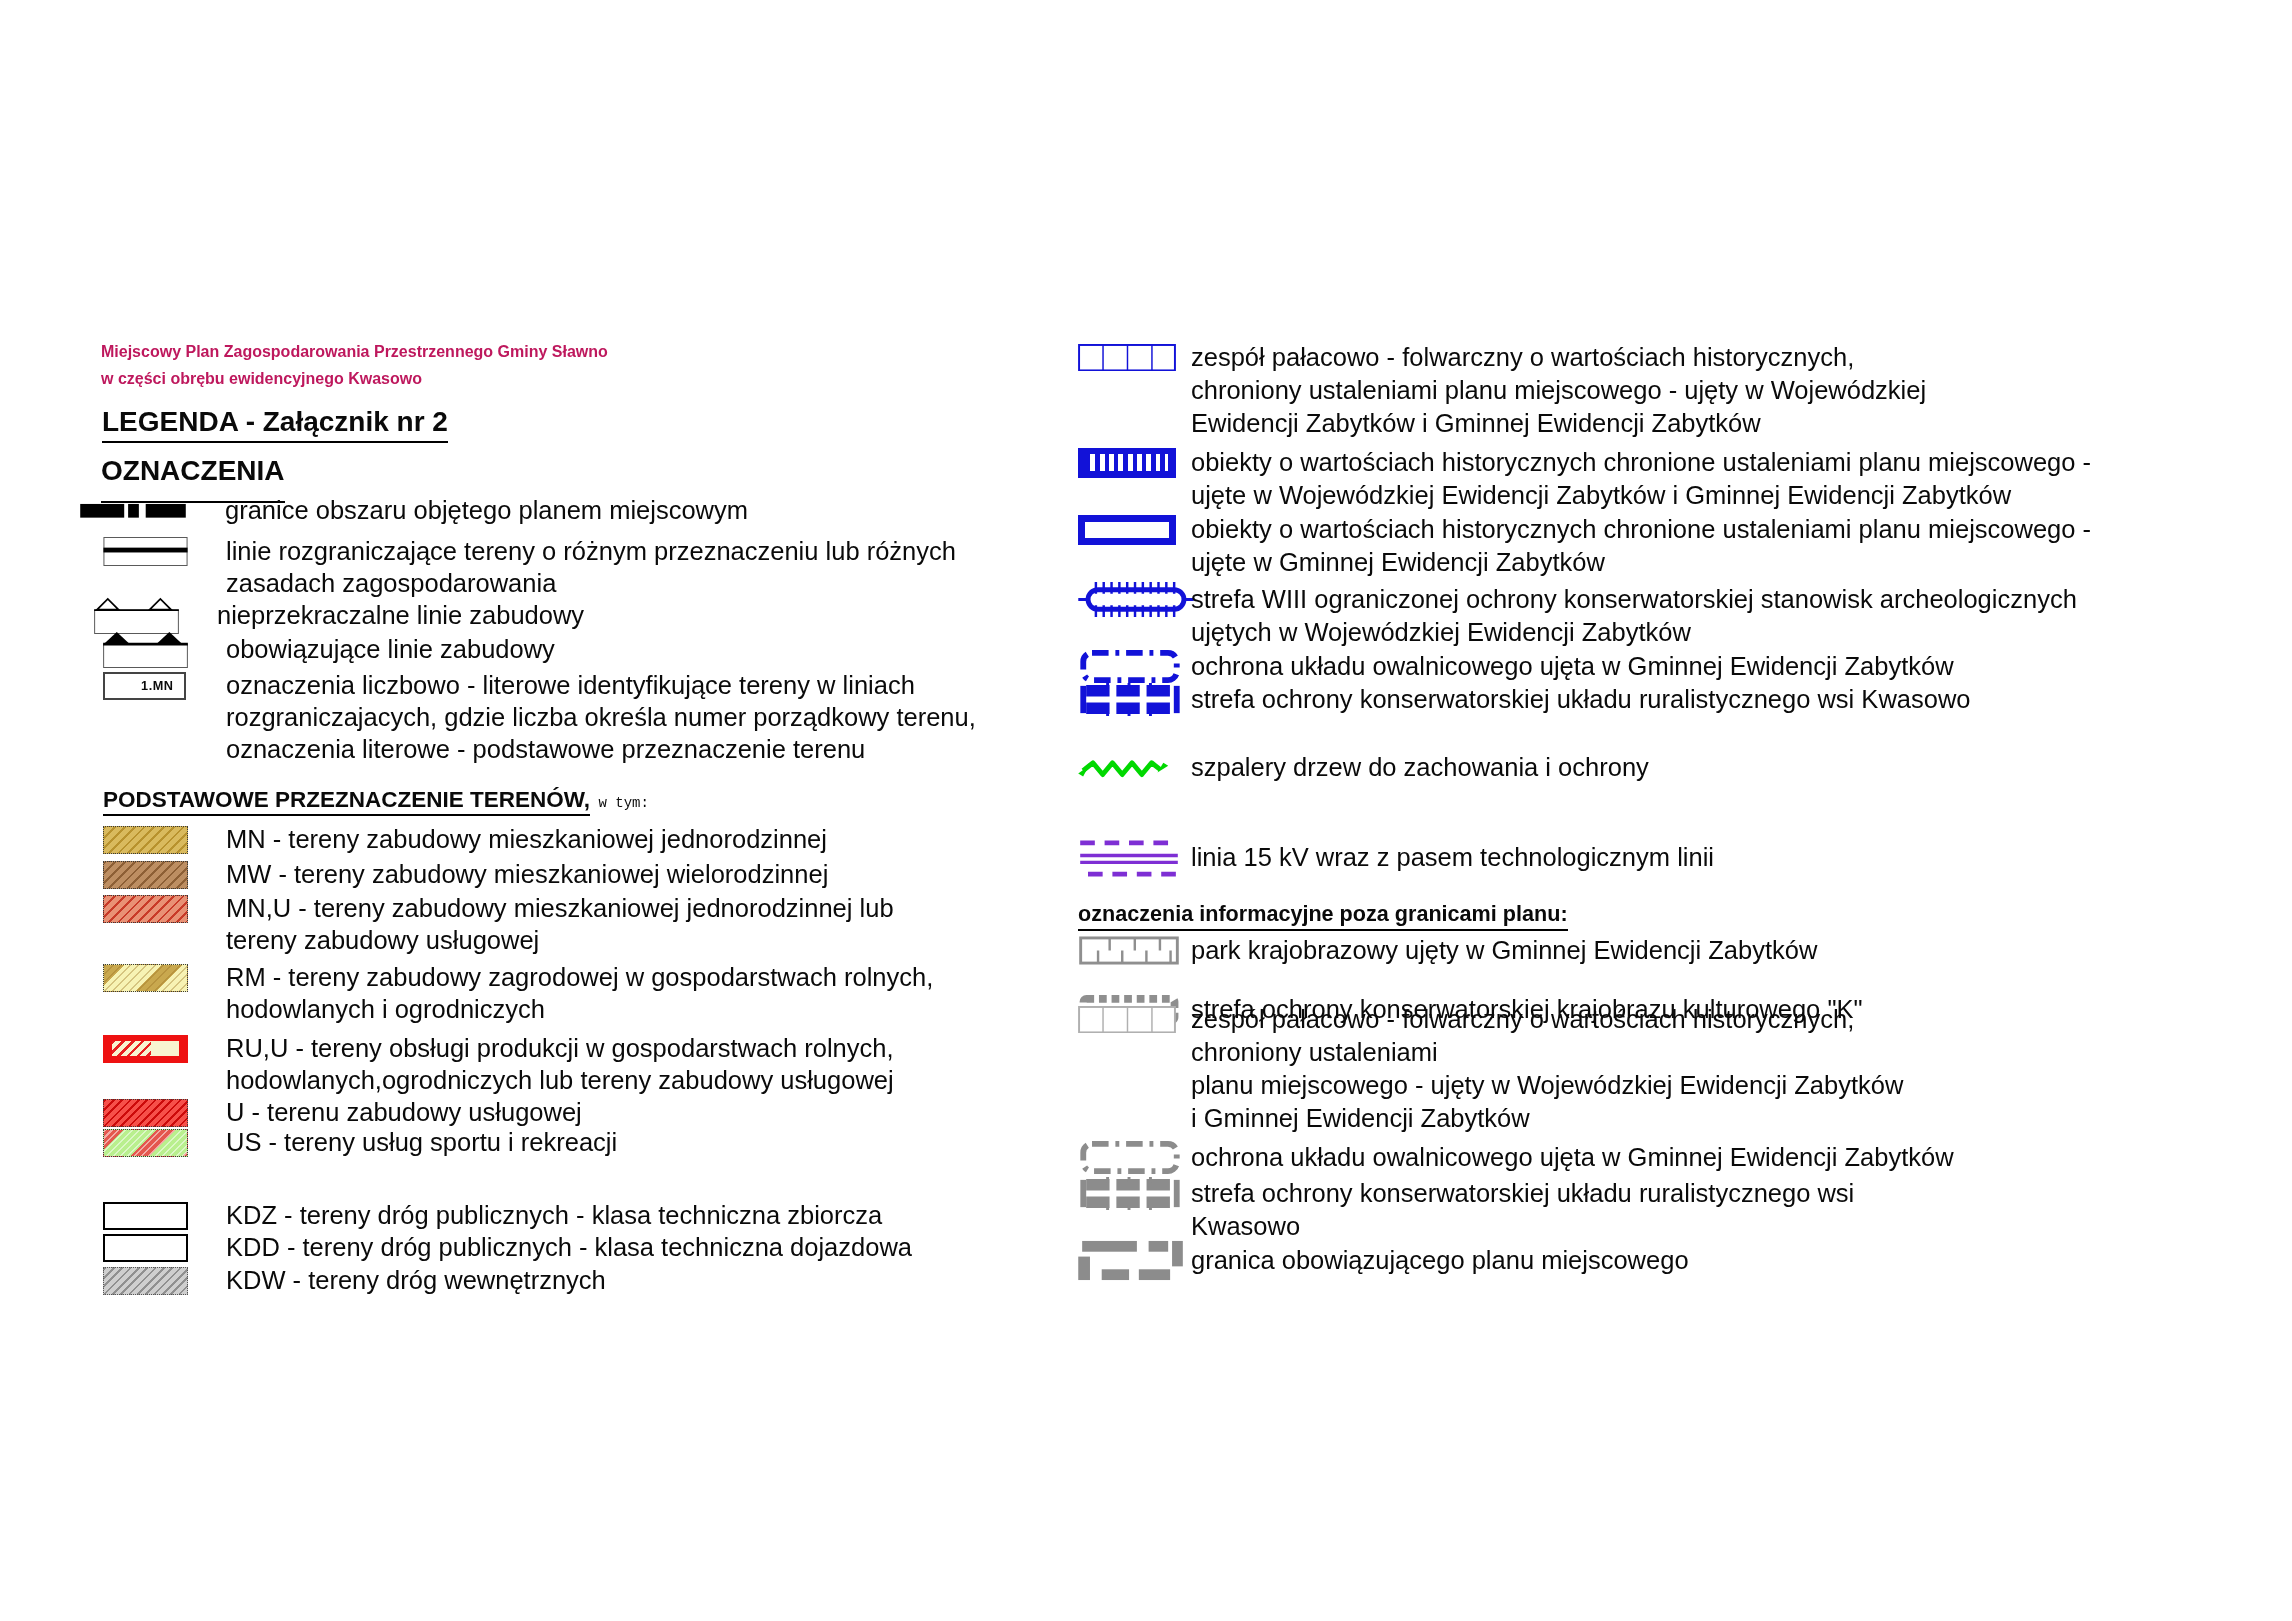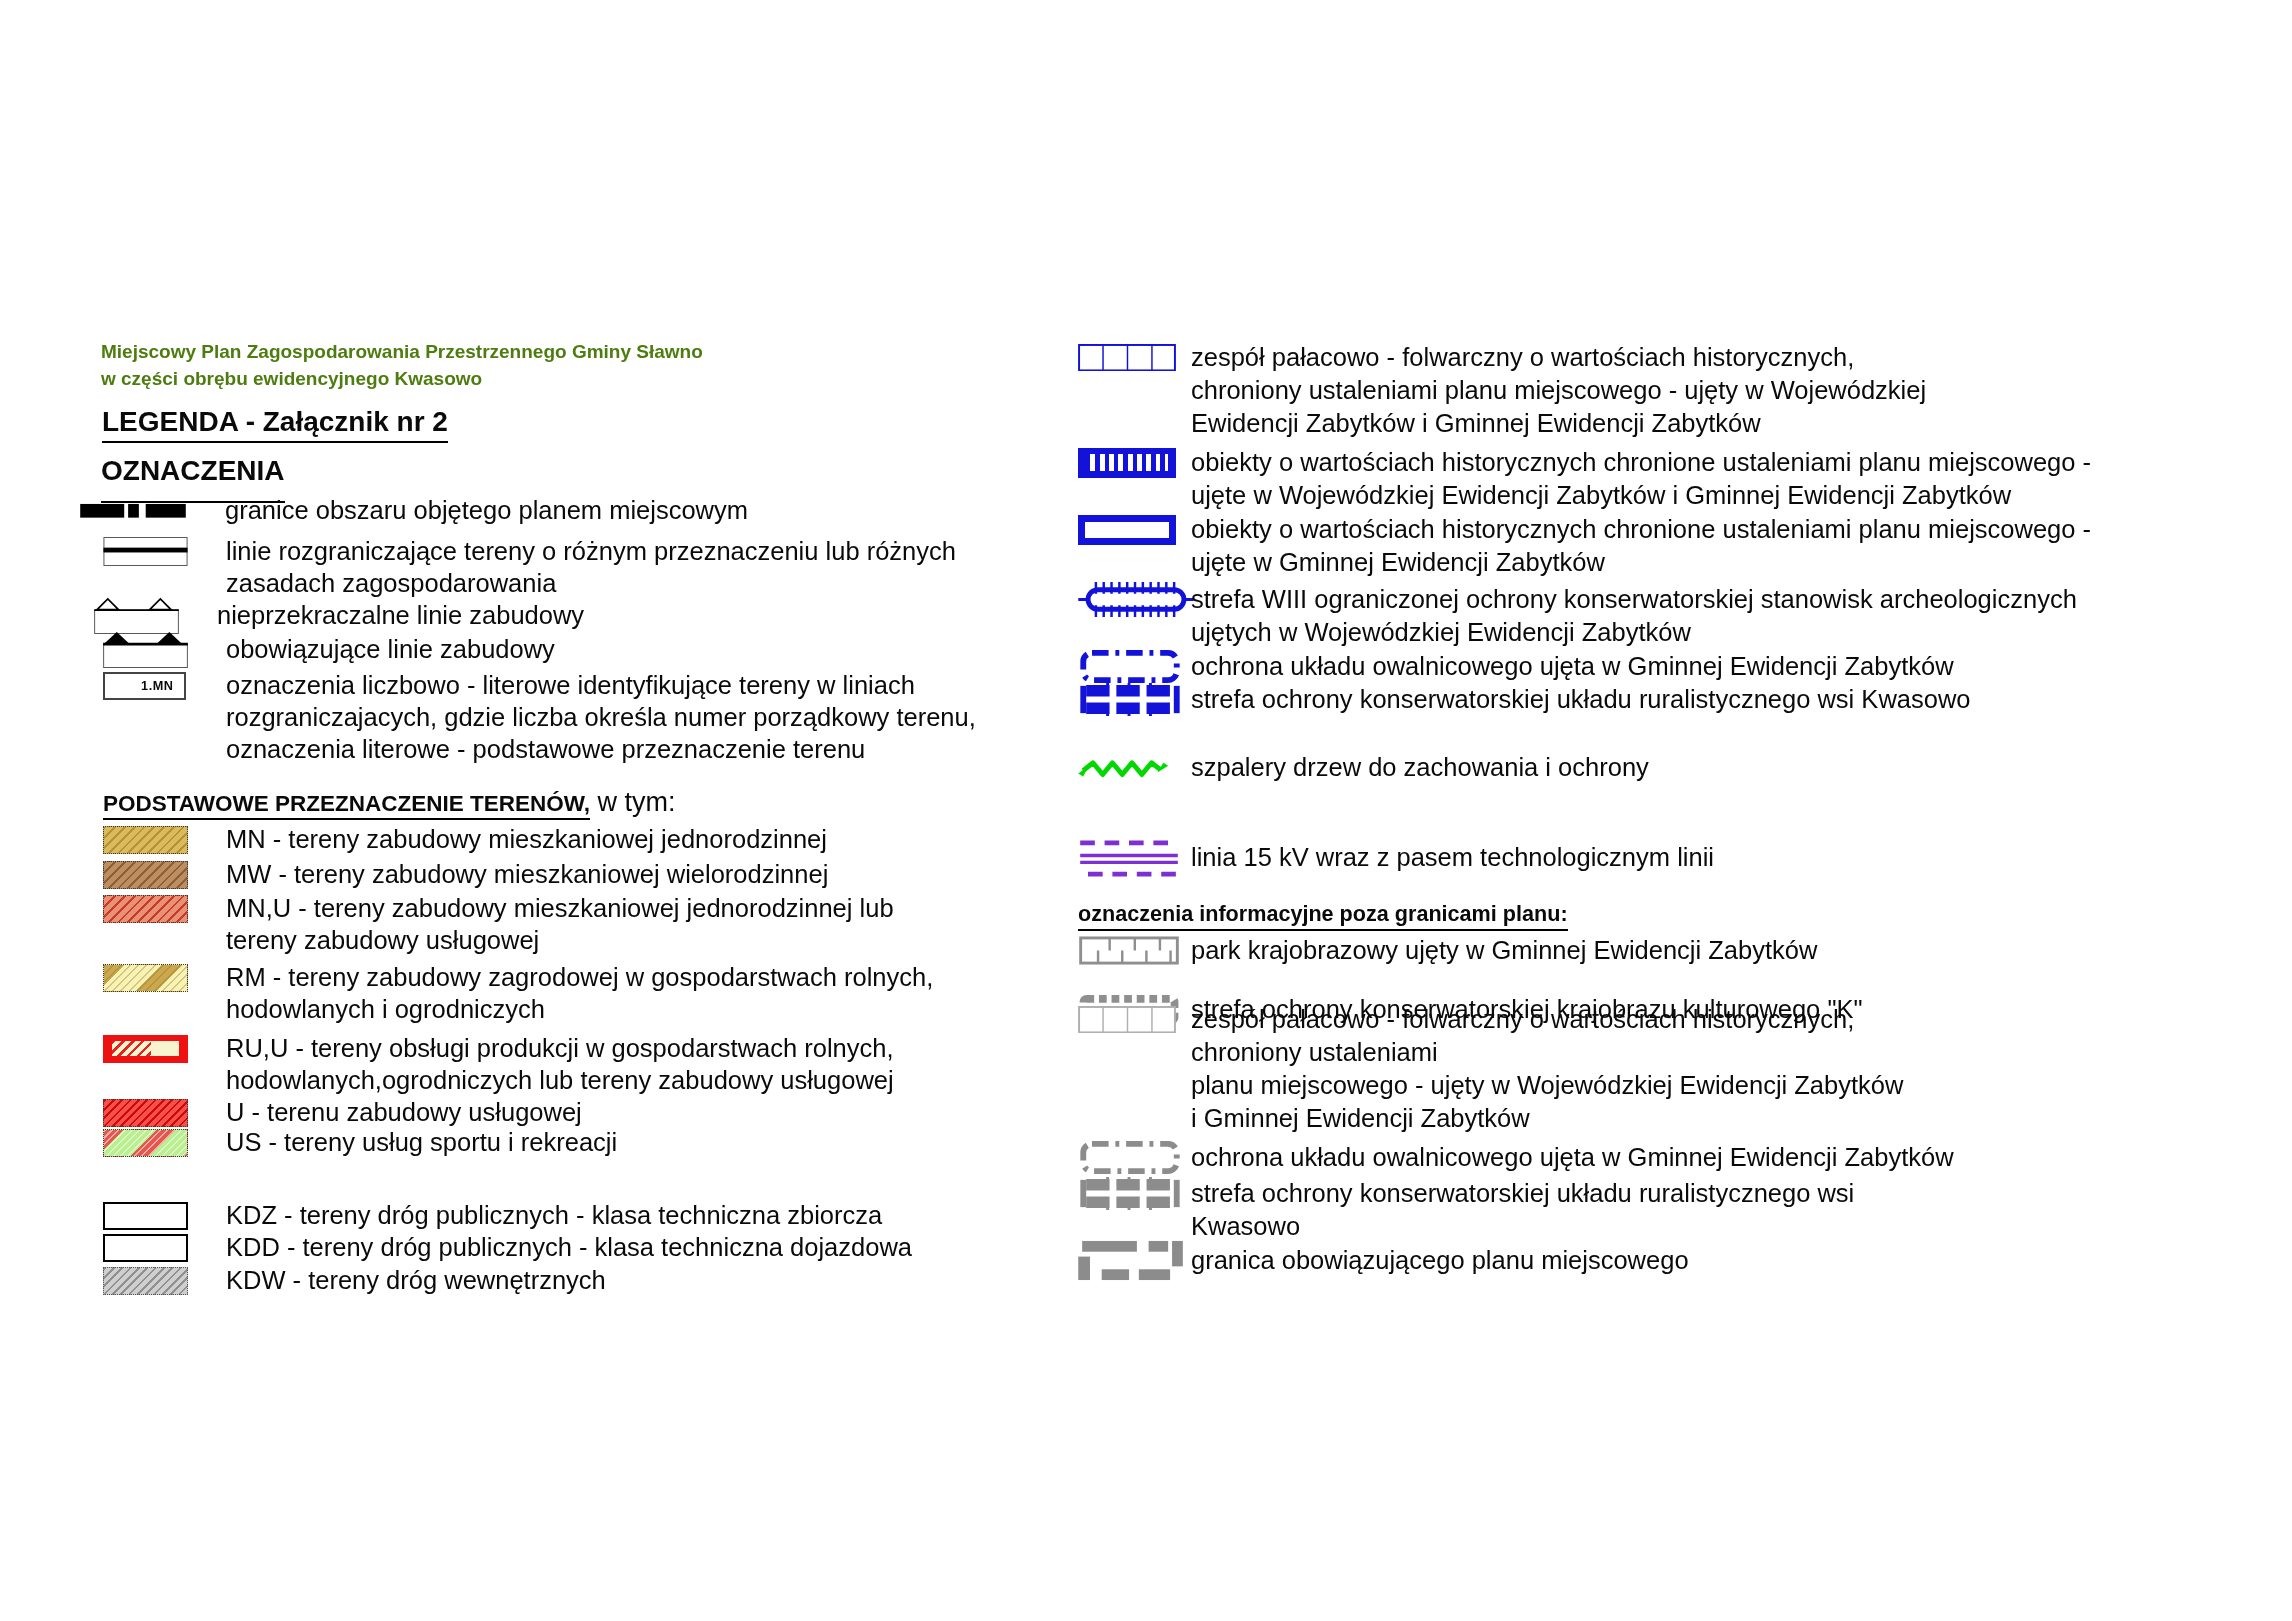--- a/index.html
+++ b/index.html
@@ -1,26 +1,26 @@
 <!DOCTYPE html>
 <html><head>
 <meta charset="utf-8">
 <style>
   html,body{margin:0;padding:0;background:#ffffff;}
   .canvas{position:relative;width:2293px;height:1621px;background:#ffffff;overflow:hidden;
           font-family:"Liberation Sans","DejaVu Sans",sans-serif;color:#0a0a0a;}
-  .doc-title{position:absolute;left:101px;top:339px;font-size:19px;font-weight:bold;
-             color:#4d7c0f;line-height:26.5px;white-space:pre-line;}
+  .doc-title{position:absolute;left:101px;top:339px;font-size:16px;font-weight:bold;
+             color:#be185d;line-height:26.5px;white-space:pre-line;}
   .h-legenda{position:absolute;left:102px;top:406px;font-size:28px;font-weight:bold;
              border-bottom:2.9px solid #000;padding-bottom:2.9px;}
   .h-oznaczenia{position:absolute;left:101px;top:455px;font-size:28px;font-weight:bold;
              border-bottom:2.9px solid #000;padding-bottom:14px;}
   .h-podstawowe{position:absolute;left:103px;top:787px;font-size:22.5px;}
   .h-podstawowe .main{font-weight:bold;border-bottom:2.5px solid #000;padding-bottom:2px;margin-top:8px;}
-  .h-podstawowe .suffix{font-weight:normal;font-size:27px;}
+  .h-podstawowe .suffix{font-weight:normal;font-size:14px;font-family:Liberation Mono, monospace;}
   .h-info{position:absolute;left:1078px;top:901px;font-size:21.6px;font-weight:bold;
           border-bottom:2.5px solid #000;padding-bottom:2px;}
   .row{position:absolute;display:flex;align-items:flex-start;}
   .sym{flex:none;display:flex;align-items:center;height:33px;overflow:visible;}
   .sym-l{width:123px;}
   .sym-l-wide{width:145px;}
   .sym-r{width:113px;}
   .lbl{font-size:25.5px;line-height:32px;white-space:pre-line;}
   .lbl-r{line-height:33px;}
 

